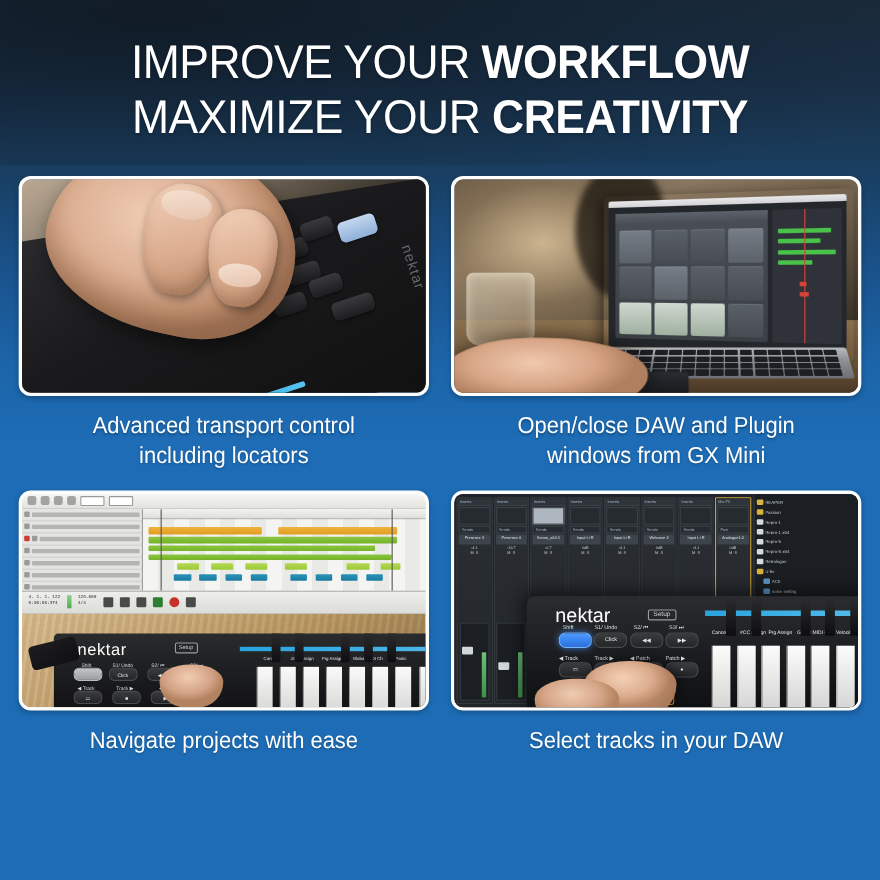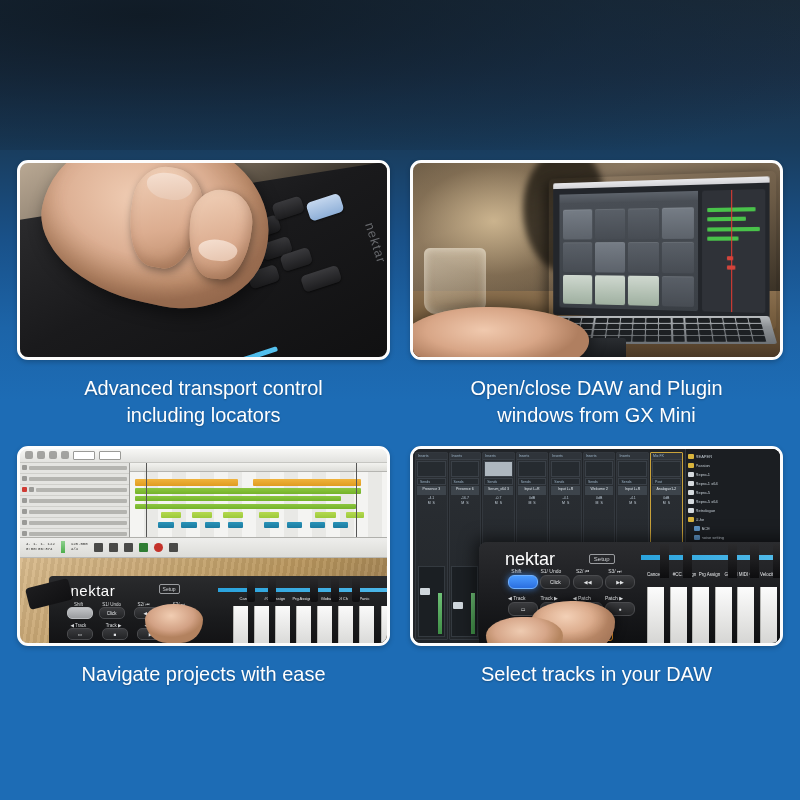--- a/index.html
+++ b/index.html
@@ -253,20 +253,24 @@
     background:radial-gradient(55% 55% at 45% 32%, #eecbb1 0%, #d6a689 60%, #b5855f 95%);
     border-radius:46% 46% 40% 40% / 42% 42% 58% 58%; }
 </style>
 </head>
 <body>
 
 <div class="wrap">
   <div class="bg2"></div>
   <div class="bg3"></div>
 
+  <div class="headline">
+    <div class="hl-line l1"><span>IMPROVE YOUR </span><b>WORKFLOW</b></div>
+    <div class="hl-line l2"><span>MAXIMIZE YOUR </span><b>CREATIVITY</b></div>
+  </div>
 
   <div class="grid">
 
     <div class="row">
 
       <div class="cell">
         <div class="panel p1">
           <div class="blurbg"></div>
           <div class="whitekeys"></div>
           <div class="blackkey" style="left:-2%;top:64%;width:30%;height:13%;"></div>

